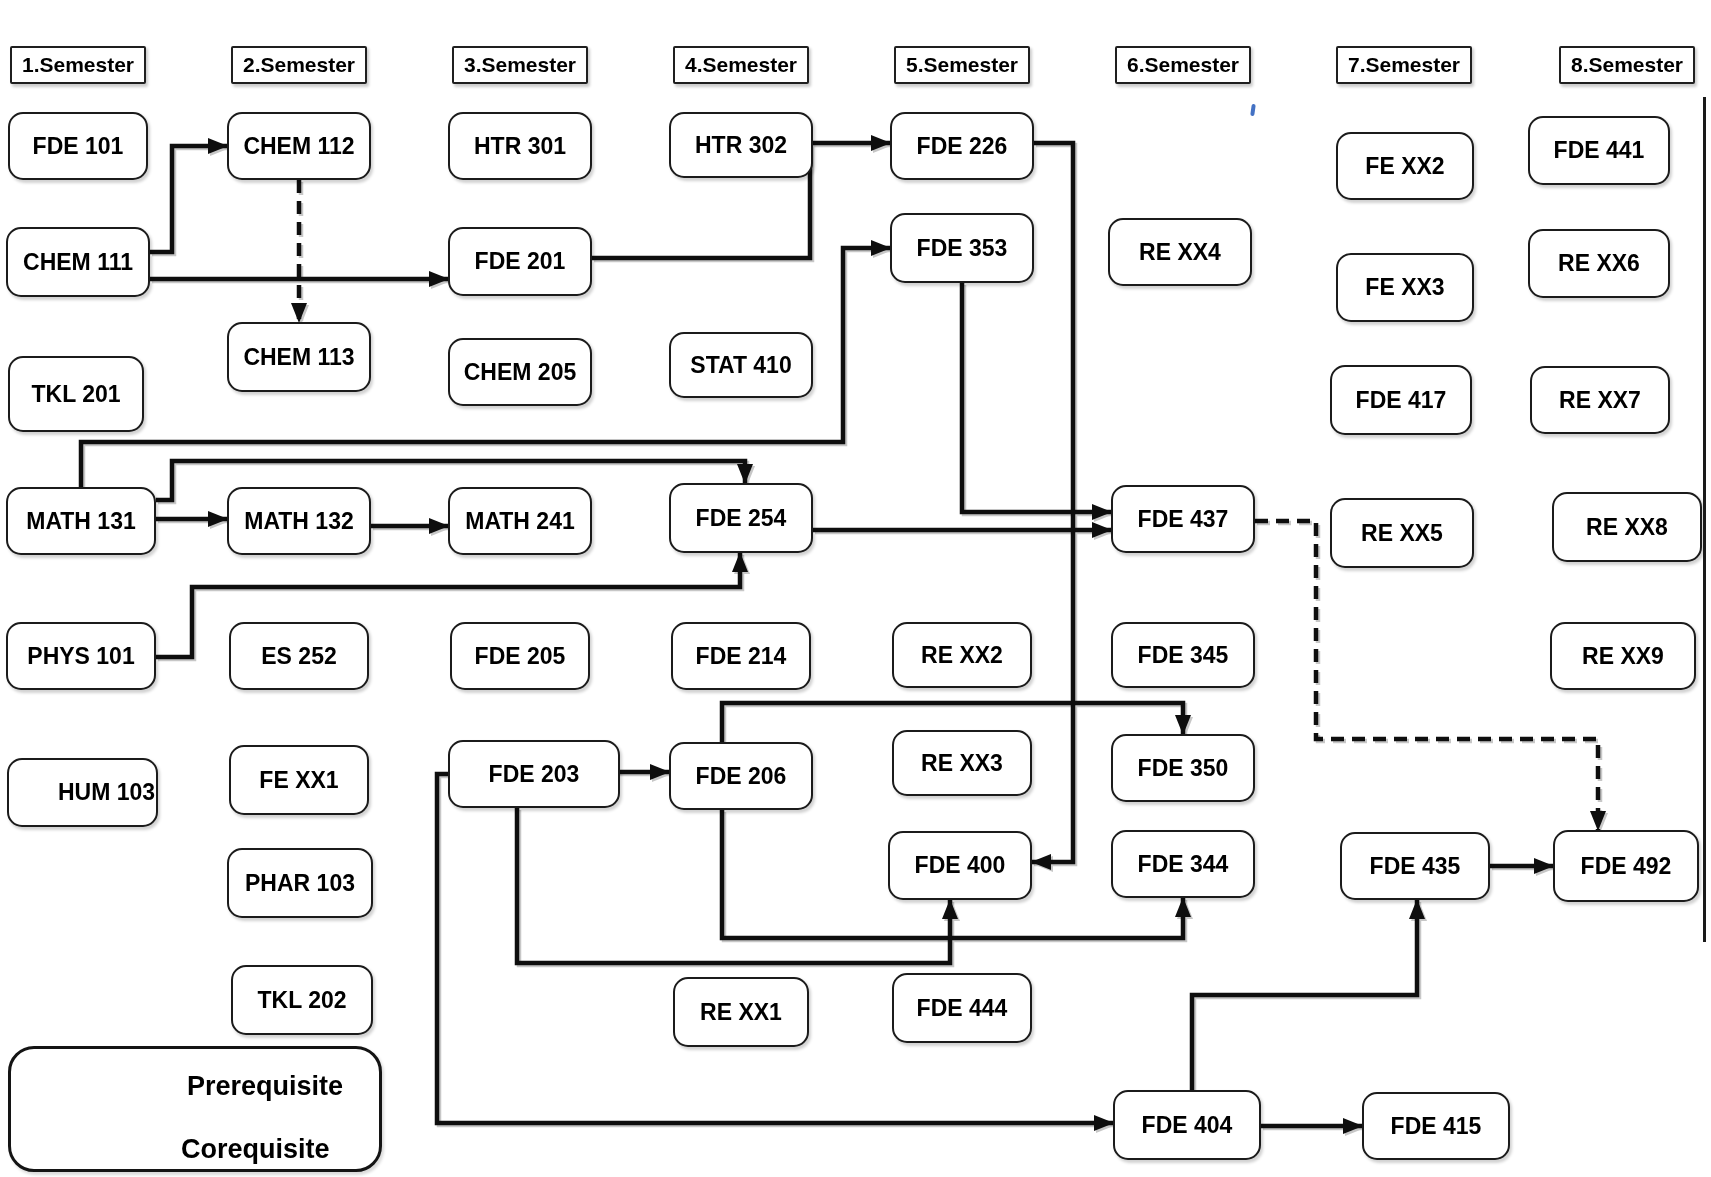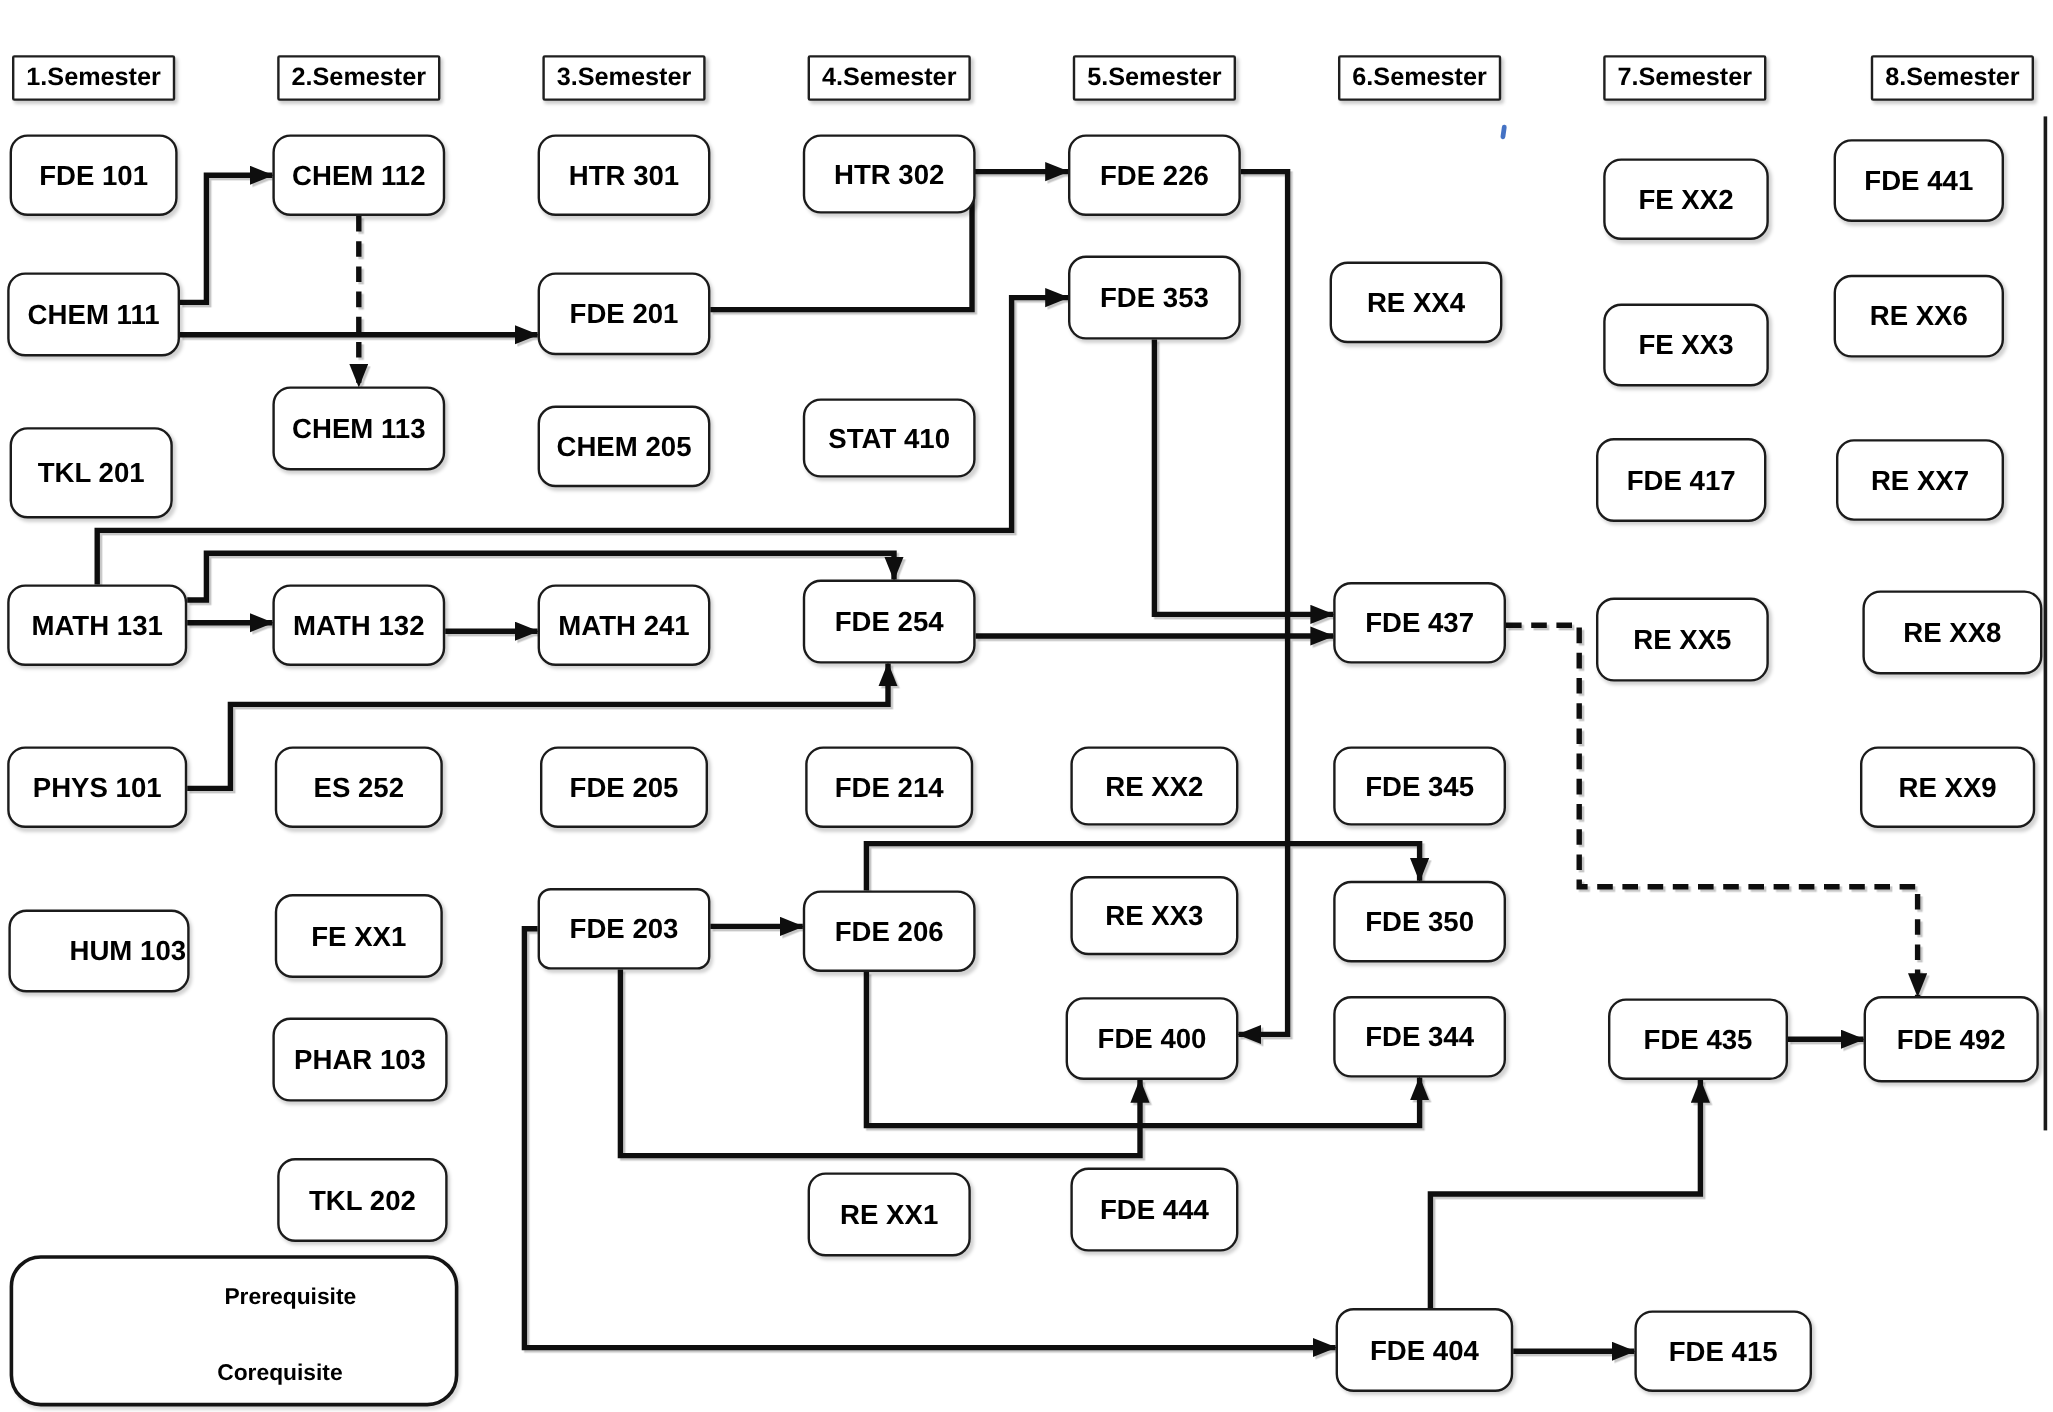--- a/index.html
+++ b/index.html
@@ -31,21 +31,21 @@
     pointer-events:none;
   }
   #edges-svg polyline{fill:none;stroke:#0e0e0e;stroke-width:4.5;stroke-linejoin:miter;}
   #edges-svg polyline.dashed{stroke-dasharray:13 8;}
   .legend-box{
     position:absolute;box-sizing:border-box;background:#fff;
     border:3px solid #141414;border-radius:26px;
     box-shadow:2px 2.5px 3px rgba(0,0,0,.15);
   }
   .legend-label{
-    position:absolute;font-size:19px;font-weight:bold;color:#000;white-space:nowrap;
+    position:absolute;font-size:27px;font-weight:bold;color:#000;white-space:nowrap;
   }
   .decor{position:absolute;}
 </style>
 </head>
 <body>
 
 <div id="canvas">
 
   <svg id="edges-svg" xmlns="http://www.w3.org/2000/svg">
     <defs>
@@ -102,21 +102,21 @@
       <div class="course-box" style="left: 227px; top: 487px; width: 144px; height: 68px;">MATH 132</div>
       <div class="course-box" style="left: 229px; top: 622px; width: 140px; height: 68px;">ES 252</div>
       <div class="course-box" style="left: 229px; top: 745px; width: 140px; height: 70px;">FE XX1</div>
       <div class="course-box" style="left: 227px; top: 848px; width: 146px; height: 70px;">PHAR 103</div>
       <div class="course-box" style="left: 231px; top: 965px; width: 142px; height: 70px;">TKL 202</div>
       <div class="course-box" style="left: 448px; top: 112px; width: 144px; height: 68px;">HTR 301</div>
       <div class="course-box" style="left: 448px; top: 227px; width: 144px; height: 69px;">FDE 201</div>
       <div class="course-box" style="left: 448px; top: 338px; width: 144px; height: 68px;">CHEM 205</div>
       <div class="course-box" style="left: 448px; top: 487px; width: 144px; height: 68px;">MATH 241</div>
       <div class="course-box" style="left: 450px; top: 622px; width: 140px; height: 68px;">FDE 205</div>
-      <div class="course-box" style="left: 448px; top: 740px; width: 144px; height: 68px; border-radius: 11px;">FDE 203</div>
+      <div class="course-box" style="left: 448px; top: 740px; width: 172px; height: 68px;">FDE 203</div>
       <div class="course-box" style="left: 669px; top: 112px; width: 144px; height: 66px;">HTR 302</div>
       <div class="course-box" style="left: 669px; top: 332px; width: 144px; height: 66px;">STAT 410</div>
       <div class="course-box" style="left: 669px; top: 483px; width: 144px; height: 70px;">FDE 254</div>
       <div class="course-box" style="left: 671px; top: 622px; width: 140px; height: 68px;">FDE 214</div>
       <div class="course-box" style="left: 669px; top: 742px; width: 144px; height: 68px;">FDE 206</div>
       <div class="course-box" style="left: 673px; top: 977px; width: 136px; height: 70px;">RE XX1</div>
       <div class="course-box" style="left: 890px; top: 112px; width: 144px; height: 68px;">FDE 226</div>
       <div class="course-box" style="left: 890px; top: 213px; width: 144px; height: 70px;">FDE 353</div>
       <div class="course-box" style="left: 892px; top: 622px; width: 140px; height: 66px;">RE XX2</div>
       <div class="course-box" style="left: 892px; top: 730px; width: 140px; height: 66px;">RE XX3</div>

